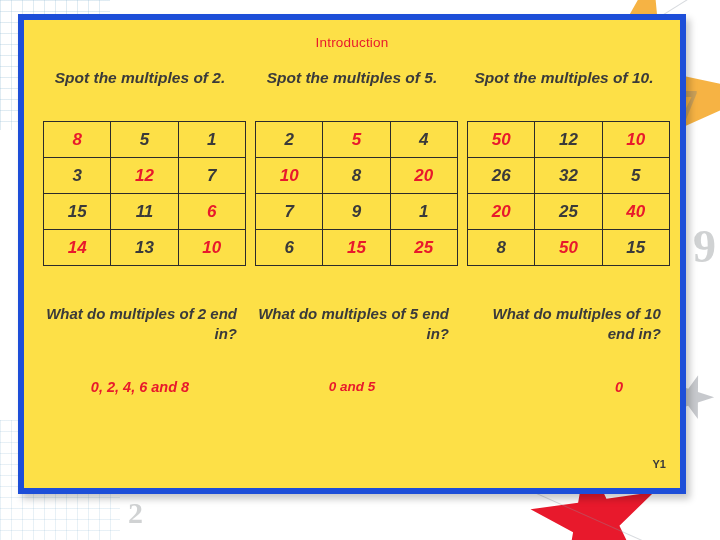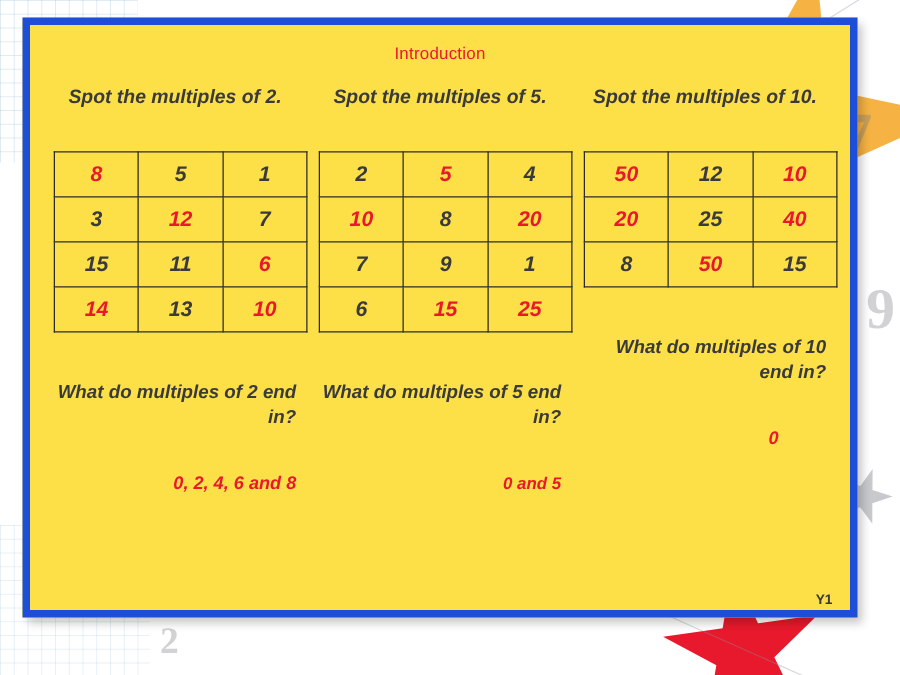--- a/index.html
+++ b/index.html
@@ -154,39 +154,39 @@
   .question {
     text-align: right;
     font-size: 15px;
     font-weight: bold;
     color: #3a3a3a;
     line-height: 1.3;
     margin-top: 38px;
   }
 
   .answer {
-    text-align: right;
+    text-align: center;
     font-size: 14.5px;
     font-weight: bold;
     color: #e8192c;
     margin-top: 36px;
     min-height: 18px;
   }
   .answer.c3 {
     text-align: right;
     padding-right: 38px;
   }
   .answer.c2 {
     font-size: 13.5px;
   }
 
   .footer-label {
     position: absolute;
     right: 14px;
-    bottom: 2px;
+    bottom: 18px;
     font-size: 11px;
     font-weight: bold;
     color: #3a3a3a;
   }
 </style>
 </head>
 <body>
 
 <div id="bg">
   <div class="bg-grid"></div>
@@ -282,20 +282,25 @@
     <div class="col">
       <div class="col-heading">Spot the multiples of 10.</div>
       <table class="grid">
           <tbody>
         <tr>
           <td class="red">50</td>
           <td>12</td>
           <td class="red">10</td>
         </tr>
         <tr>
+          <td>26</td>
+          <td>32</td>
+          <td>5</td>
+        </tr>
+        <tr>
           <td class="red">20</td>
           <td>25</td>
           <td class="red">40</td>
         </tr>
         <tr>
           <td>8</td>
           <td class="red">50</td>
           <td>15</td>
         </tr>
       </tbody>

